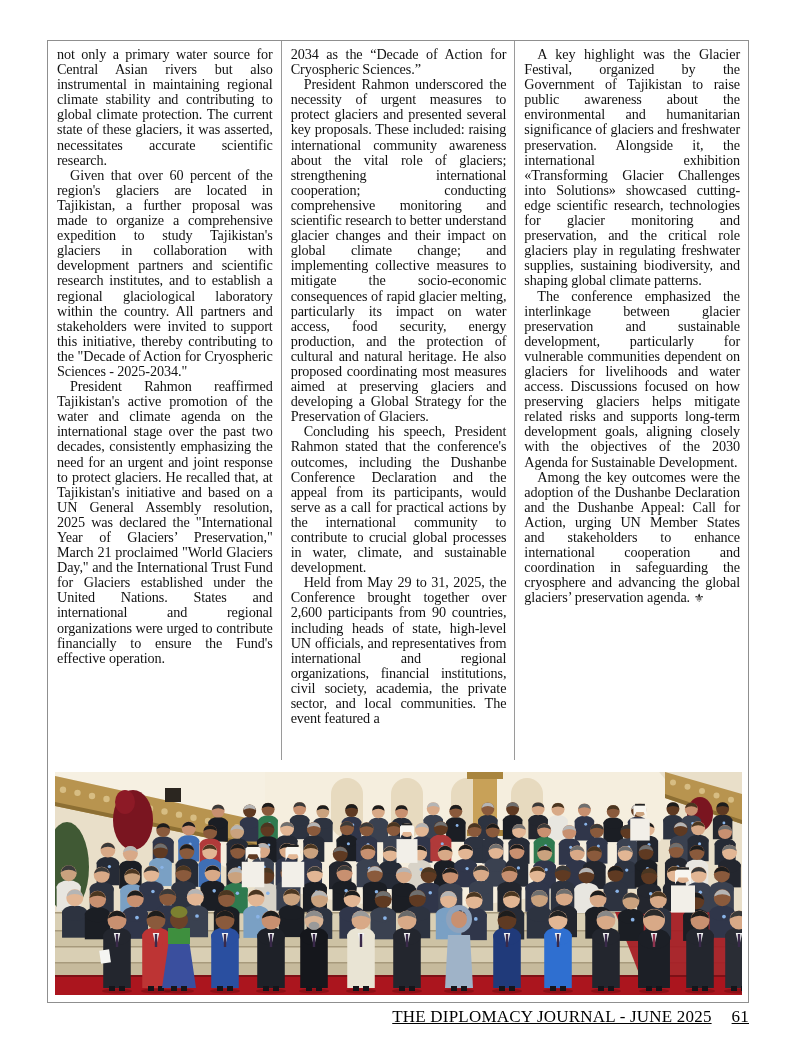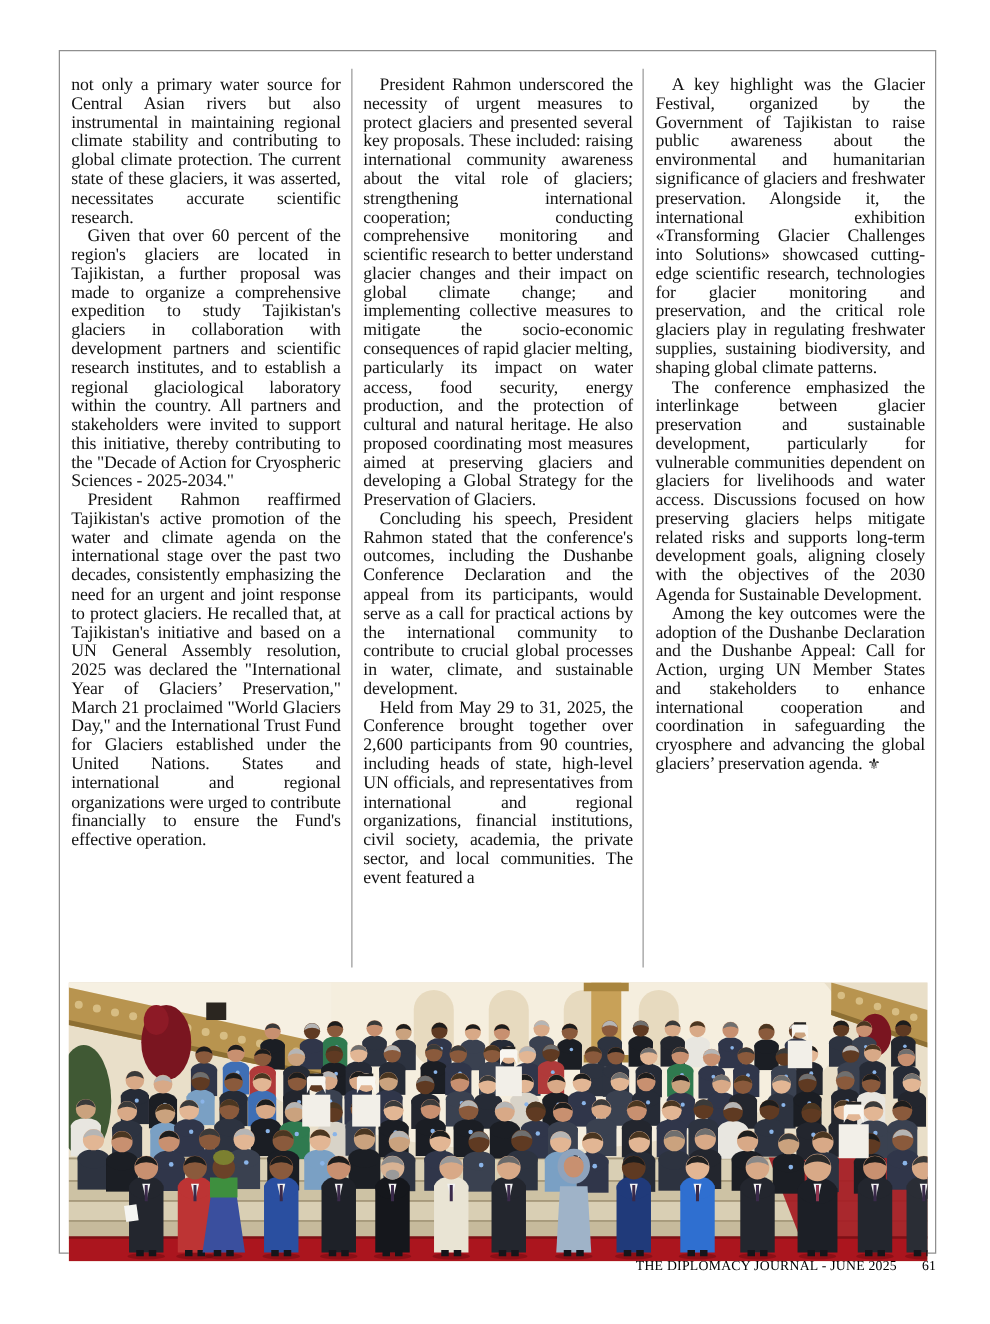--- a/index.html
+++ b/index.html
@@ -5,47 +5,48 @@
   html,body{margin:0;padding:0;}
   body{
     width:792px;height:1059px;background:#ffffff;position:relative;
     font-family:"Liberation Serif",serif;color:#111;
     -webkit-font-smoothing:antialiased;
   }
   .content-box{
     position:absolute;left:47px;top:40px;width:700px;height:961px;
     border:1px solid #8f8f8f;background:#fff;box-sizing:content-box;
   }
-  .columns{display:flex;height:719px;margin-top:14px;}
+  .columns{display:flex;height:719px;}
   .col{
     flex:1;padding:6px 8px 0 9px;font-size:14.2px;line-height:15.1px;
     text-align:justify;overflow:hidden;letter-spacing:-0.1px;
   }
   .col + .col{border-left:1px solid #9a9a9a;}
   .col p{margin:0;}
   .col p.ind{text-indent:13px;}
   .endmark{font-family:"DejaVu Sans",sans-serif;font-size:12px;}
   .photo{display:block;margin:12px auto 0 auto;background:#e9dfc9;}
   .footer{
-    position:absolute;top:1007px;right:43px;font-size:11px;
-    letter-spacing:0.2px;color:#000;white-space:nowrap;
+    position:absolute;top:1007px;right:43px;font-size:17px;
+    letter-spacing:0.2px;color:#000;white-space:nowrap;text-decoration:underline;
   }
   .footer .pagenum{margin-left:20px;}
 </style>
 </head>
 <body>
 
 <div class="content-box">
   <div class="columns">
       <div class="col">
         <p>not only a primary water source for Central Asian rivers but also instrumental in maintaining regional climate stability and contributing to global climate protection. The current state of these glaciers, it was asserted, necessitates accurate scientific research.</p>
         <p class="ind">Given that over 60 percent of the region's glaciers are located in Tajikistan, a further proposal was made to organize a comprehensive expedition to study Tajikistan's glaciers in collaboration with development partners and scientific research institutes, and to establish a regional glaciological laboratory within the country. All partners and stakeholders were invited to support this initiative, thereby contributing to the "Decade of Action for Cryospheric Sciences - 2025-2034."</p>
         <p class="ind">President Rahmon reaffirmed Tajikistan's active promotion of the water and climate agenda on the international stage over the past two decades, consistently emphasizing the need for an urgent and joint response to protect glaciers. He recalled that, at Tajikistan's initiative and based on a UN General Assembly resolution, 2025 was declared the "International Year of Glaciers’ Preservation," March 21 proclaimed "World Glaciers Day," and the International Trust Fund for Glaciers established under the United Nations. States and international and regional organizations were urged to contribute financially to ensure the Fund's effective operation.</p>
       </div>
       <div class="col">
+        <p>2034 as the “Decade of Action for Cryospheric Sciences.”</p>
         <p class="ind">President Rahmon underscored the necessity of urgent measures to protect glaciers and presented several key proposals. These included: raising international community awareness about the vital role of glaciers; strengthening international cooperation; conducting comprehensive monitoring and scientific research to better understand glacier changes and their impact on global climate change; and implementing collective measures to mitigate the socio-economic consequences of rapid glacier melting, particularly its impact on water access, food security, energy production, and the protection of cultural and natural heritage. He also proposed coordinating most measures aimed at preserving glaciers and developing a Global Strategy for the Preservation of Glaciers.</p>
         <p class="ind">Concluding his speech, President Rahmon stated that the conference's outcomes, including the Dushanbe Conference Declaration and the appeal from its participants, would serve as a call for practical actions by the international community to contribute to crucial global processes in water, climate, and sustainable development.</p>
         <p class="ind">Held from May 29 to 31, 2025, the Conference brought together over 2,600 participants from 90 countries, including heads of state, high-level UN officials, and representatives from international and regional organizations, financial institutions, civil society, academia, the private sector, and local communities. The event featured a</p>
       </div>
       <div class="col">
         <p class="ind">A key highlight was the Glacier Festival, organized by the Government of Tajikistan to raise public awareness about the environmental and humanitarian significance of glaciers and freshwater preservation. Alongside it, the international exhibition «Transforming Glacier Challenges into Solutions» showcased cutting-edge scientific research, technologies for glacier monitoring and preservation, and the critical role glaciers play in regulating freshwater supplies, sustaining biodiversity, and shaping global climate patterns.</p>
         <p class="ind">The conference emphasized the interlinkage between glacier preservation and sustainable development, particularly for vulnerable communities dependent on glaciers for livelihoods and water access. Discussions focused on how preserving glaciers helps mitigate related risks and supports long-term development goals, aligning closely with the objectives of the 2030 Agenda for Sustainable Development.</p>
         <p class="ind">Among the key outcomes were the adoption of the Dushanbe Declaration and the Dushanbe Appeal: Call for Action, urging UN Member States and stakeholders to enhance international cooperation and coordination in safeguarding the cryosphere and advancing the global glaciers’ preservation agenda.<span class="endmark"> ⚜</span></p>
       </div>
     </div>

